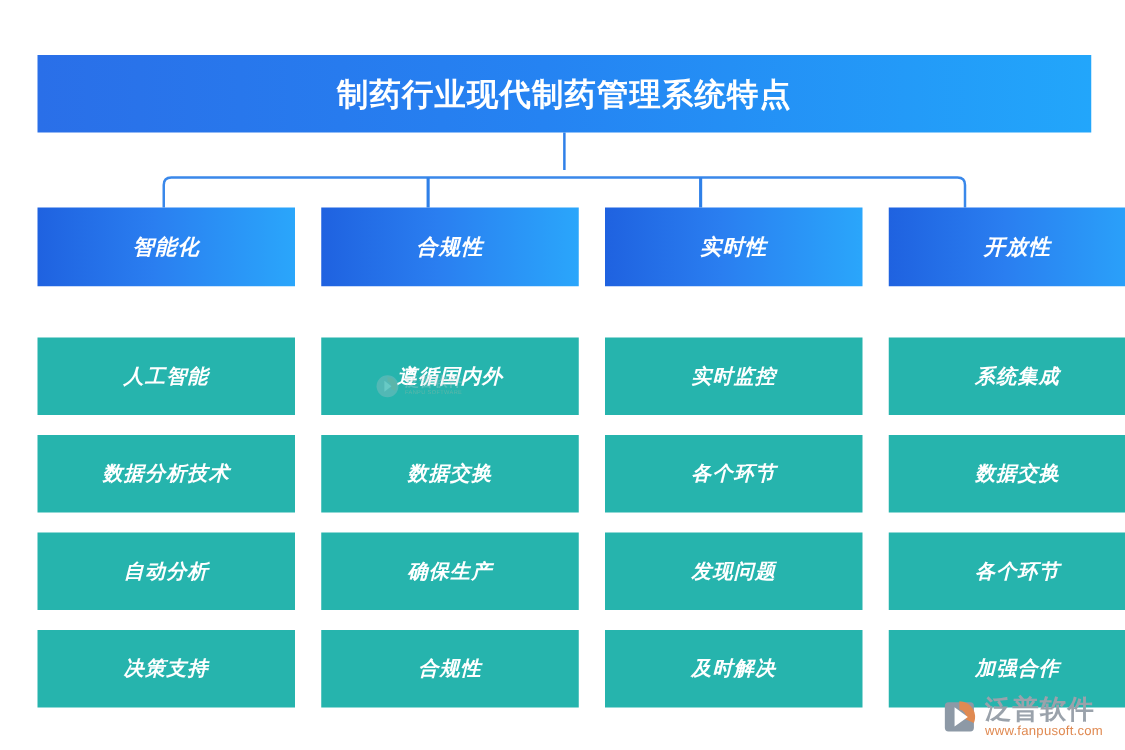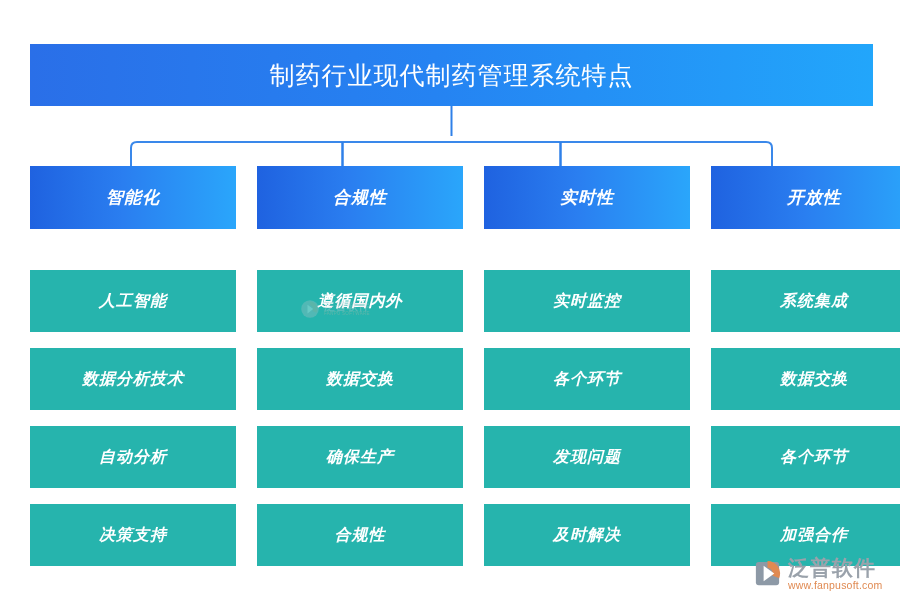--- a/index.html
+++ b/index.html
@@ -15,21 +15,21 @@
   .title-bar {
     position: absolute;
     left: 30px; top: 44px;
     width: 843px; height: 62px;
     background: linear-gradient(90deg, #2a6fe8 0%, #2583f2 48%, #22a6fb 100%);
     display: flex; align-items: center; justify-content: center;
   }
   .title-bar .title-text {
     color: #ffffff;
     font-size: 25px;
-    font-weight: normal;
+    font-weight: bold;
     letter-spacing: 1px;
     white-space: nowrap;
   }
 
   
   .connectors { position: absolute; left: 0; top: 100px; width: 900px; height: 70px; }
 
   
   .grid {
     position: absolute;

